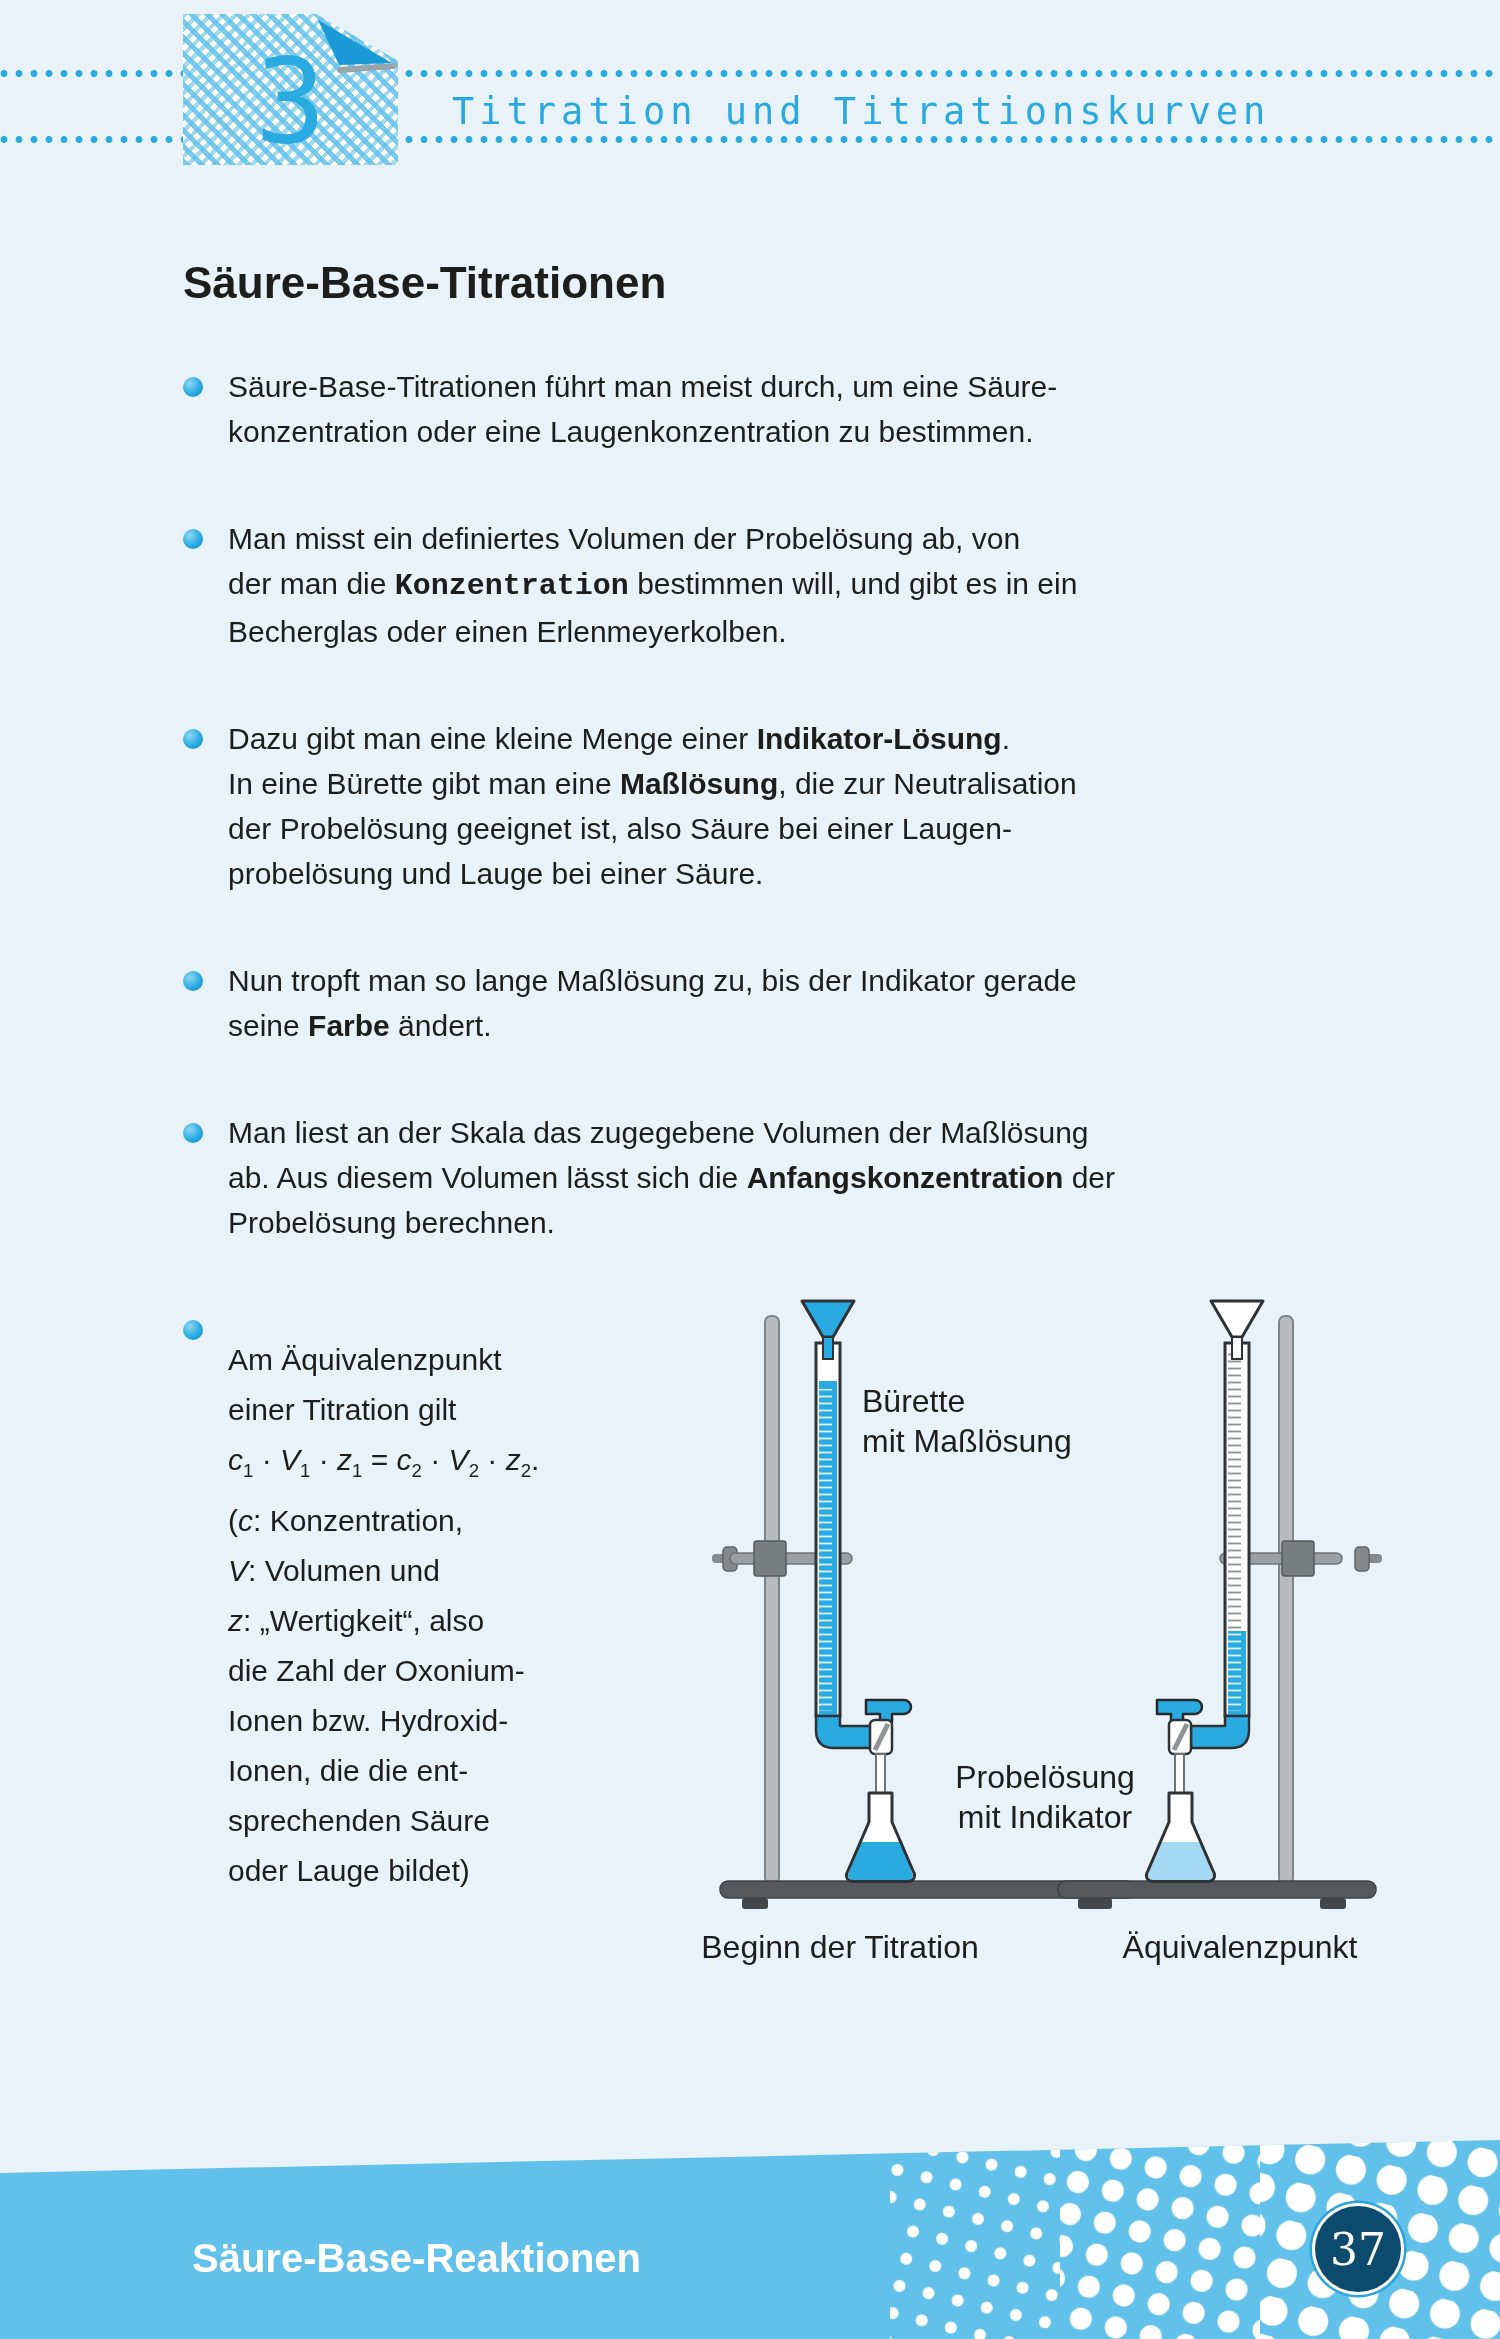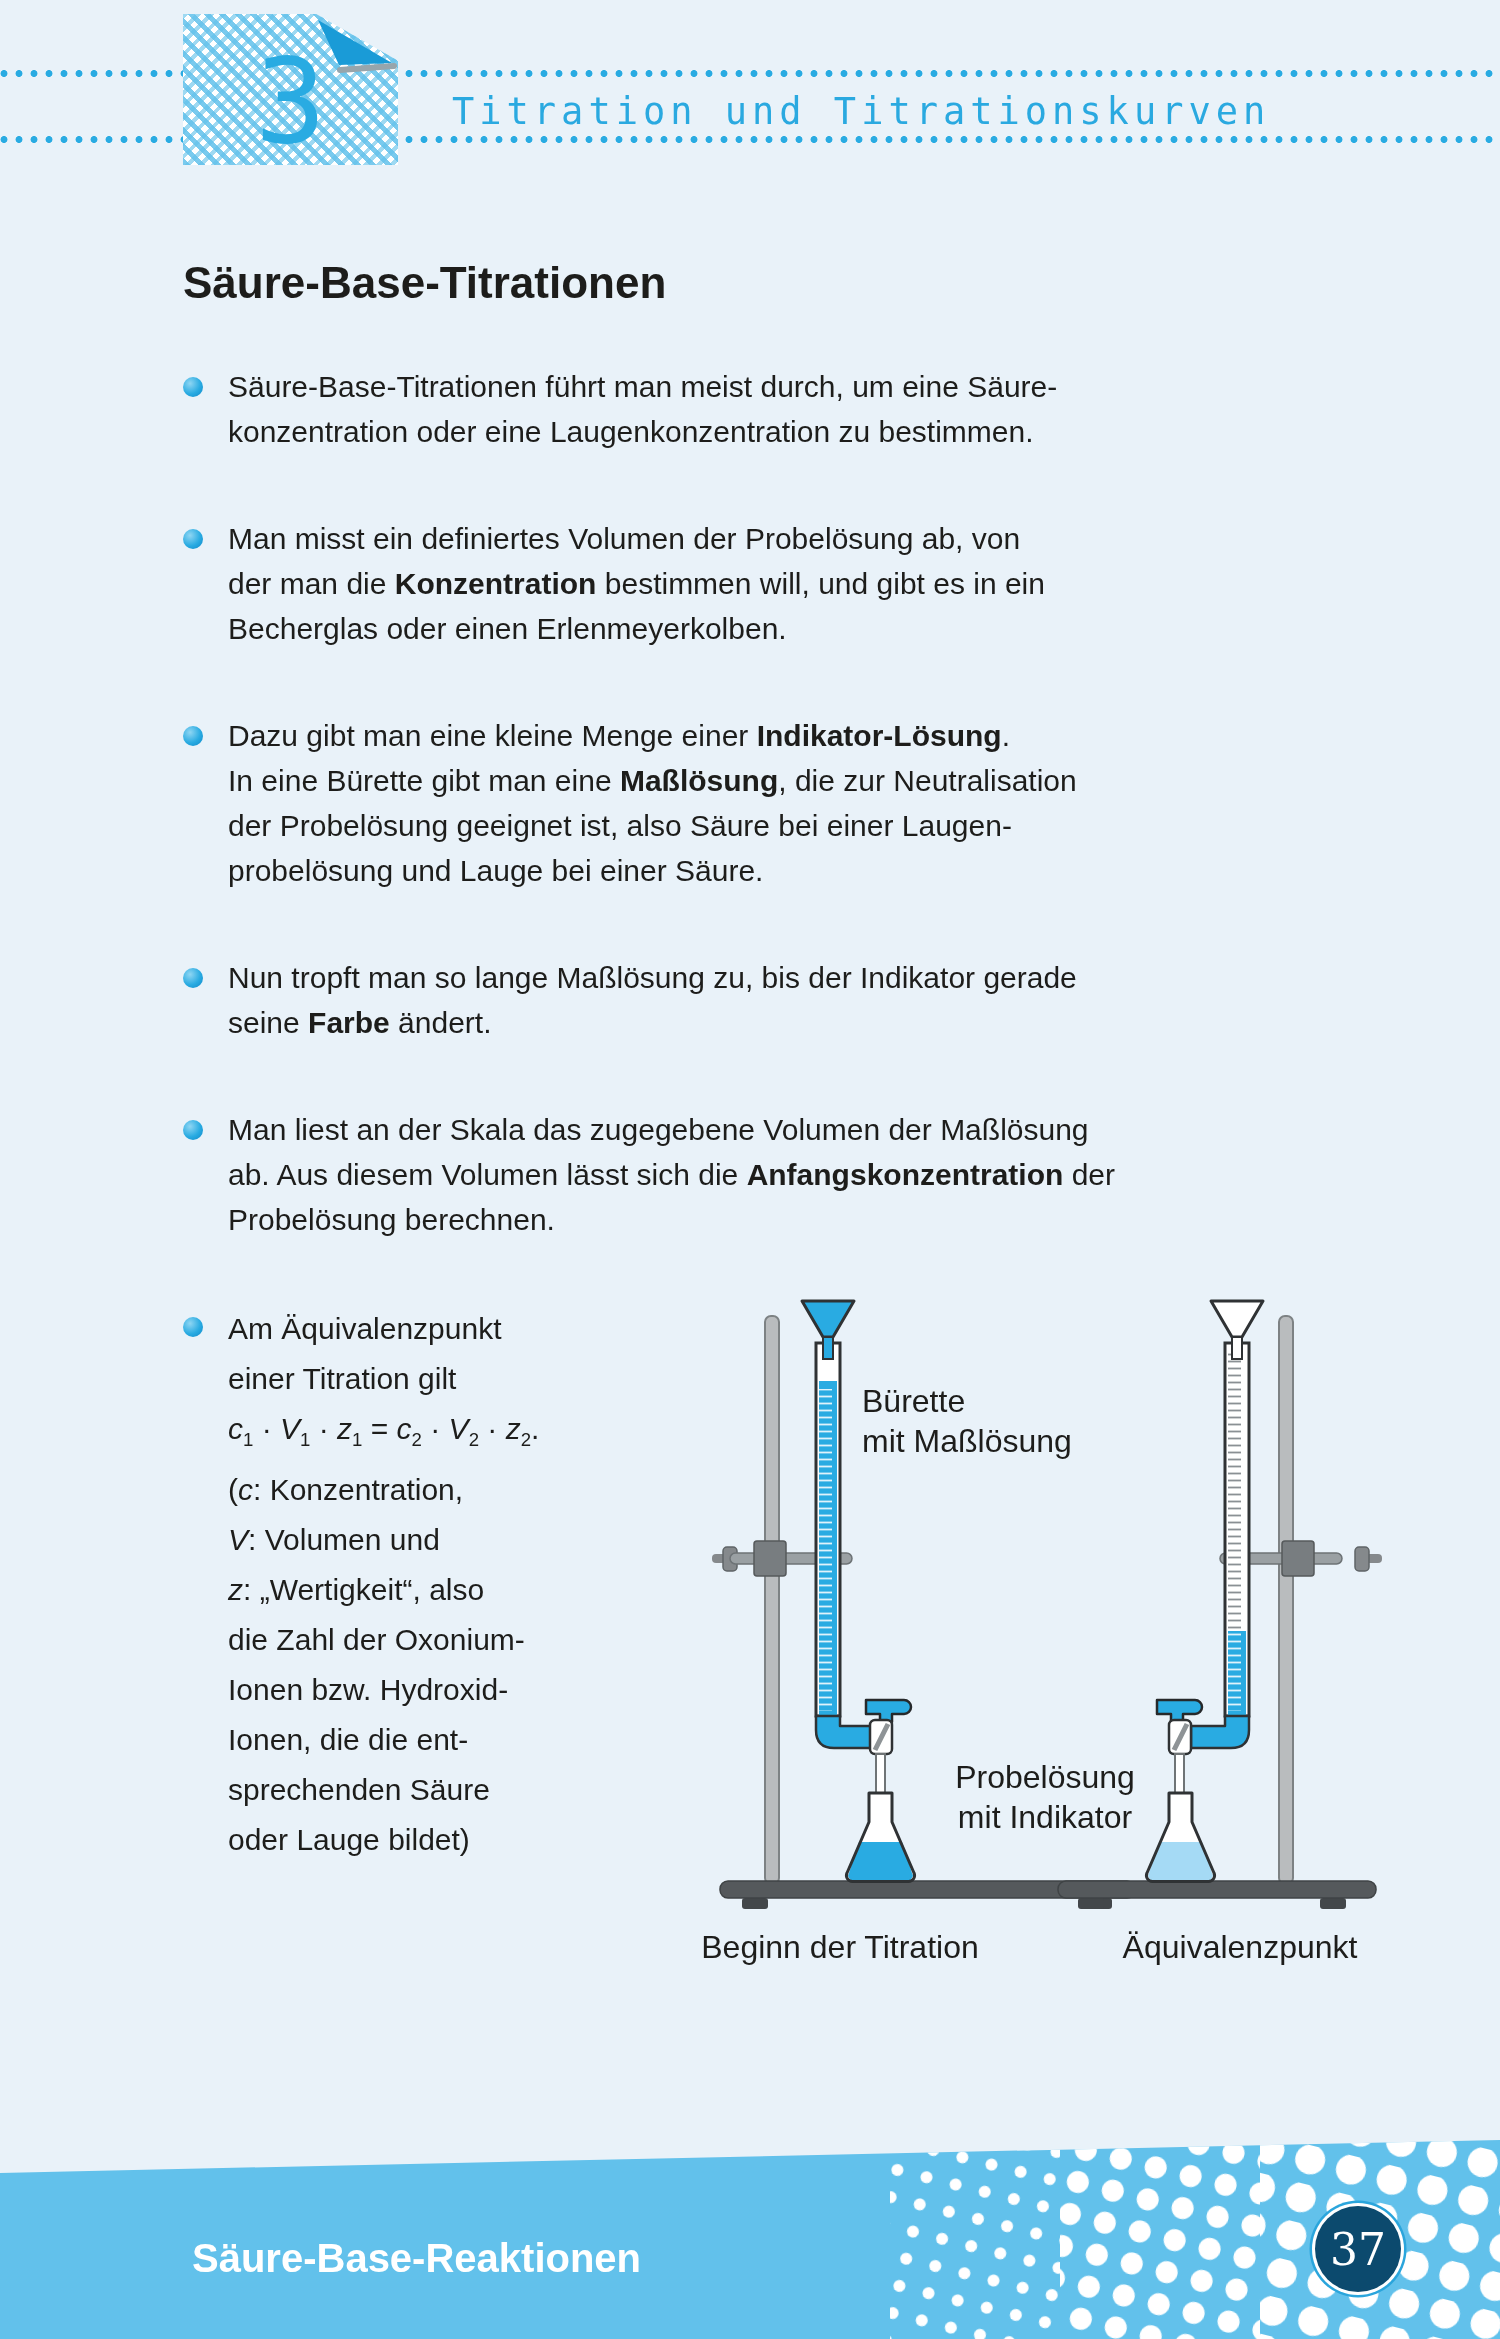--- a/index.html
+++ b/index.html
@@ -29,21 +29,21 @@
 
   
   .content{position:absolute;left:183px;top:258px;width:1225px;}
   h1.page-heading{margin:0 0 56px 0;font-size:44px;line-height:50px;font-weight:700;color:#1d1d1b;}
 
   .bullet{display:flex;gap:25px;margin-bottom:62px;font-size:30px;line-height:45px;}
   .bullet .dot{flex:0 0 20px;width:20px;height:20px;margin-top:13px;border-radius:50%;
     background:radial-gradient(circle at 35% 32%, #8fd6f3 0%, #29abe2 55%, #0d87c7 100%);}
   .bullet .btxt{flex:1;}
   .bullet .btxt sub{font-size:0.62em;}
-  .side-bullet .btxt{line-height:50px;}
+  .side-bullet .btxt{line-height:50px;margin-top:28px;}
   .bottom-row{display:flex;}
   .side-bullet{width:420px;margin-bottom:0;}
 
   
   .diagram{position:absolute;left:690px;top:1295px;width:720px;height:690px;}
   .dlabel{position:absolute;font-size:32px;line-height:40px;color:#1d1d1b;}
   .dlabel.center{text-align:center;}
 
   
   .footer-band{position:absolute;left:0;top:2140px;width:1500px;height:199px;background:#62c1eb;
@@ -72,21 +72,21 @@
 
 <div class="content">
   <h1 class="page-heading">Säure-Base-Titrationen</h1>
 
   <div class="bullet">
     <span class="dot"></span>
     <span class="btxt"><span>Säure-Base-Titrationen führt man meist durch, um eine Säure-</span><br><span>konzentration oder eine Laugenkonzentration zu bestimmen.</span></span>
   </div>
   <div class="bullet">
     <span class="dot"></span>
-    <span class="btxt"><span>Man misst ein definiertes Volumen der Probelösung ab, von</span><br><span>der man die </span><span style="font-weight: 700;">Konzentration</span><span> bestimmen will, und gibt es in ein</span><br><span>Becherglas oder einen Erlenmeyerkolben.</span></span>
+    <span class="btxt"><span>Man misst ein definiertes Volumen der Probelösung ab, von</span><br><span>der man die </span><span style="font-weight: 700; font-family: Liberation Mono, monospace;">Konzentration</span><span> bestimmen will, und gibt es in ein</span><br><span>Becherglas oder einen Erlenmeyerkolben.</span></span>
   </div>
   <div class="bullet">
     <span class="dot"></span>
     <span class="btxt"><span>Dazu gibt man eine kleine Menge einer </span><span style="font-weight: 700;">Indikator-Lösung</span><span>.</span><br><span>In eine Bürette gibt man eine </span><span style="font-weight: 700;">Maßlösung</span><span>, die zur Neutralisation</span><br><span>der Probelösung geeignet ist, also Säure bei einer Laugen-</span><br><span>probelösung und Lauge bei einer Säure.</span></span>
   </div>
   <div class="bullet">
     <span class="dot"></span>
     <span class="btxt"><span>Nun tropft man so lange Maßlösung zu, bis der Indikator gerade</span><br><span>seine </span><span style="font-weight: 700;">Farbe</span><span> ändert.</span></span>
   </div>
   <div class="bullet">

